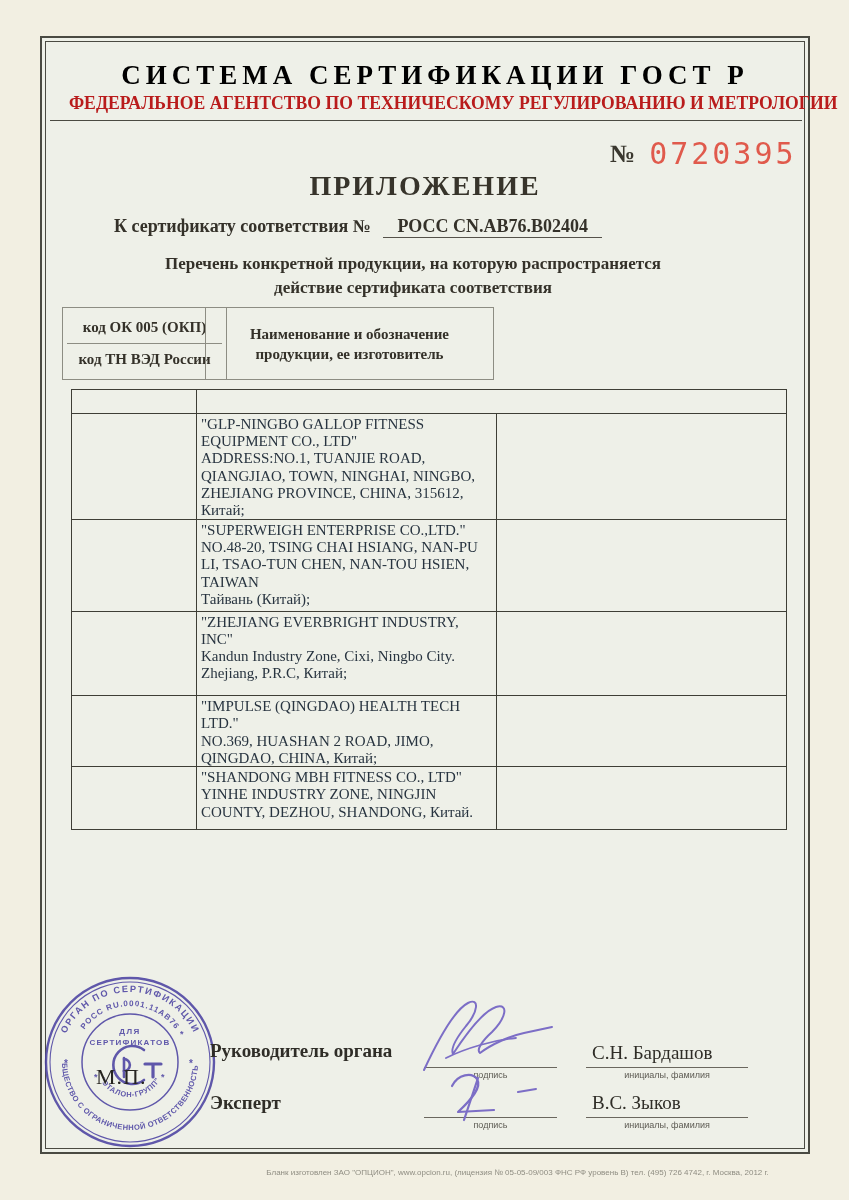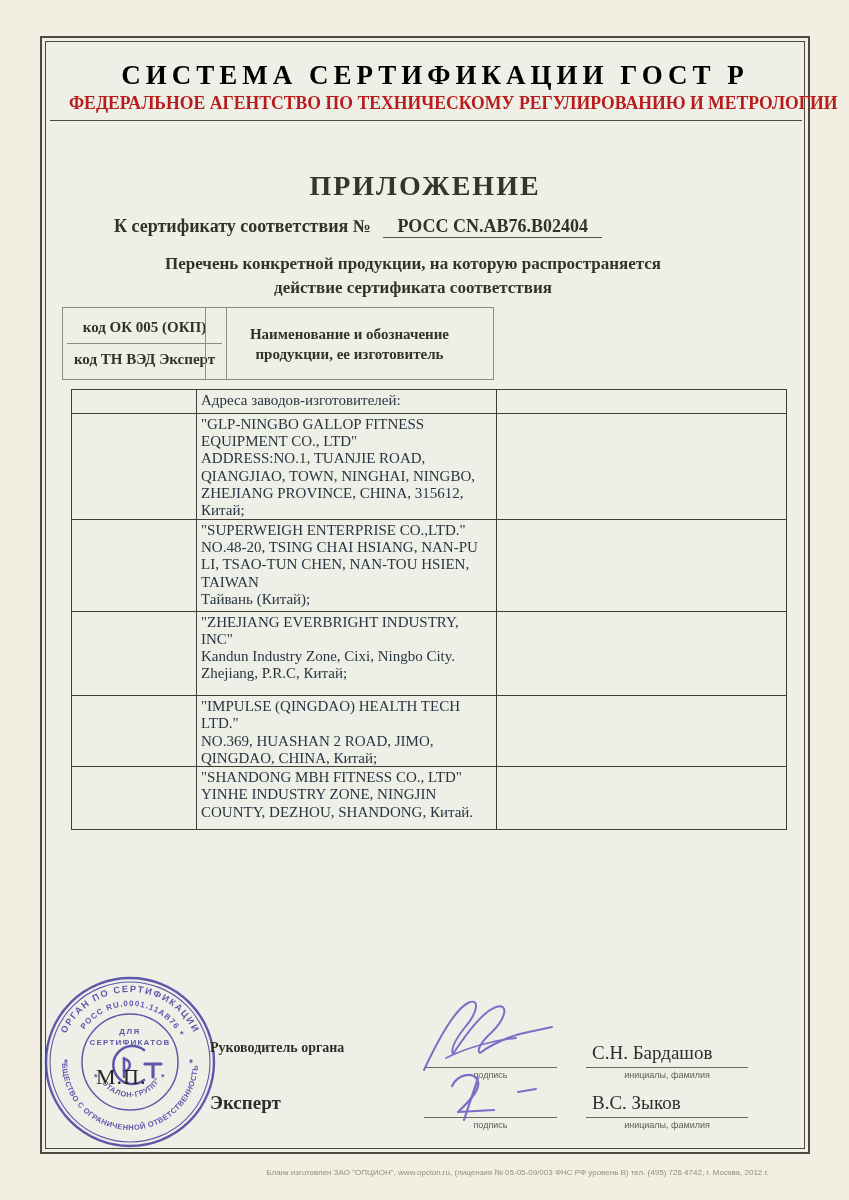--- a/index.html
+++ b/index.html
@@ -83,21 +83,21 @@
   }
   .tc3{flex:1;}
   
   .stamp{position:absolute;left:42px;top:974px;width:176px;height:176px;opacity:.88;}
   .stamp text{fill:#4c43a2;font-family:"Liberation Sans", sans-serif;font-weight:bold;}
   .stamp .ring{stroke:#4c43a2;fill:none;}
   .mp-label{
     position:absolute;left:96px;top:1064px;font-size:22px;color:#262420;letter-spacing:1px;
   }
   
-  .role1{position:absolute;left:210px;top:1040px;font-size:14px;font-weight:bold;color:#2f2d27;}
+  .role1{position:absolute;left:210px;top:1040px;font-size:19px;font-weight:bold;color:#2f2d27;}
   .role2{position:absolute;left:210px;top:1092px;font-size:19px;font-weight:bold;color:#2f2d27;}
   .sigline{position:absolute;height:0;border-top:1px solid #6a675e;}
   .sigline.l1{left:424px;top:1067px;width:133px;}
   .sigline.l2{left:424px;top:1117px;width:133px;}
   .sigline.n1{left:586px;top:1067px;width:162px;}
   .sigline.n2{left:586px;top:1117px;width:162px;}
   .sigcap{
     position:absolute;font-family:"Liberation Sans", sans-serif;font-size:9px;color:#5d5b53;
     text-align:center;
   }
@@ -121,42 +121,45 @@
 <div class="page">
 
   <div class="frame">
     <div class="frame-inner"></div>
   </div>
 
   <div class="sys-title">СИСТЕМА СЕРТИФИКАЦИИ ГОСТ Р</div>
   <div class="agency"><span>ФЕДЕРАЛЬНОЕ АГЕНТСТВО ПО ТЕХНИЧЕСКОМУ РЕГУЛИРОВАНИЮ И МЕТРОЛОГИИ</span></div>
   <div class="header-rule"></div>
 
+  <div class="number-row">
+    <span class="num-label">№</span>
+    <span class="num-value">0720395</span>
+  </div>
 
   <div class="doc-title">ПРИЛОЖЕНИЕ</div>
 
   <div class="subtitle">
     <span>К сертификату соответствия №</span>
     <span class="value">РОСС CN.AB76.B02404</span>
   </div>
 
   <div class="description">Перечень конкретной продукции,  на которую распространяется
 действие сертификата соответствия</div>
 
   <div class="hbox hbox1">
     <div class="half top">код ОК 005 (ОКП)</div>
-    <div class="half">код ТН ВЭД Эксперт</div>
+    <div class="half">код ТН ВЭД России</div>
   </div>
   <div class="hbox hbox2">Наименование и обозначение
 продукции, ее изготовитель</div>
 
   <div class="tbody">
     <div class="trow" style="height:24px">
       <div class="tc1"></div>
-      <div class="tc2">Адреса заводов-изготовителей:</div>
       <div class="tc3"></div>
     </div>
     <div class="trow" style="height:106px">
       <div class="tc1"></div>
       <div class="tc2">"GLP-NINGBO GALLOP FITNESS
 EQUIPMENT CO., LTD"
 ADDRESS:NO.1, TUANJIE ROAD,
 QIANGJIAO, TOWN, NINGHAI, NINGBO,
 ZHEJIANG PROVINCE, CHINA, 315612,
 Китай;</div>

